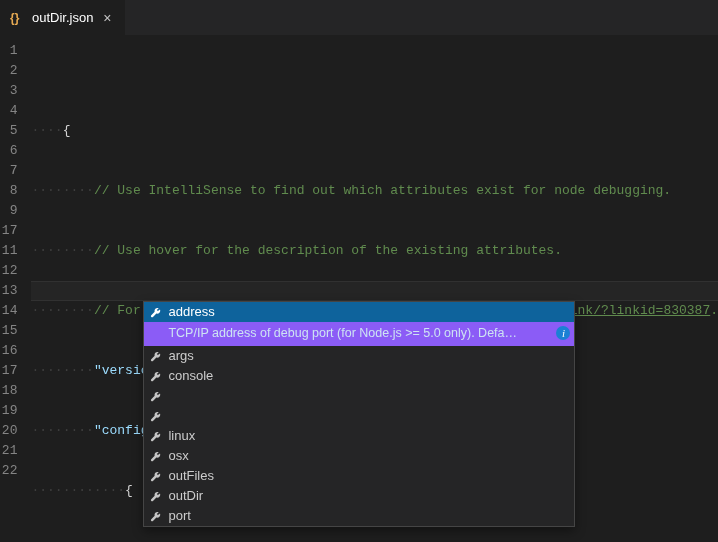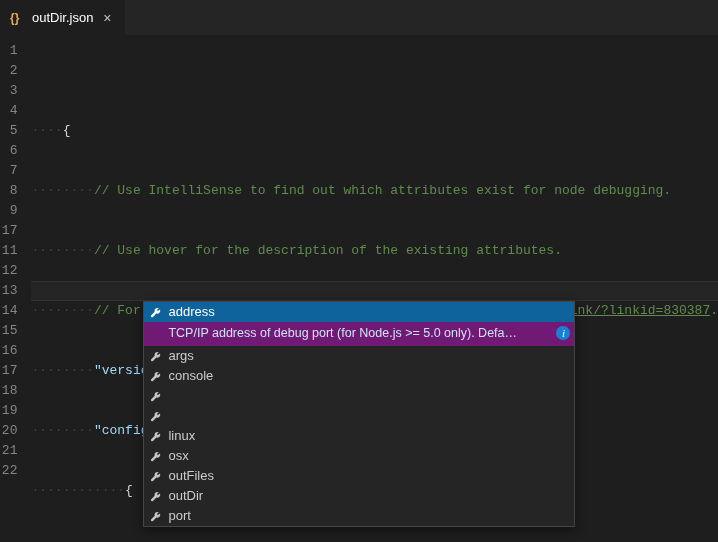--- a/index.html
+++ b/index.html
@@ -101,21 +101,21 @@
     gap: 6px;
     color: #cccccc;
     cursor: pointer;
     text-align: right;
   }
   .suggest-row.selected {
     background: #0e639c;
     color: #ffffff;
   }
   .suggest-desc {
-    background: #701a75;
+    background: #8b5cf6;
     color: #cde3f3;
     padding: 1px 4px 3px 24px;
     font-size: 12.5px;
     display: flex;
     align-items: center;
     justify-content: space-between;
     gap: 6px;
   }
   .suggest-desc .info {
     width: 14px; height: 14px; border-radius: 50%;

